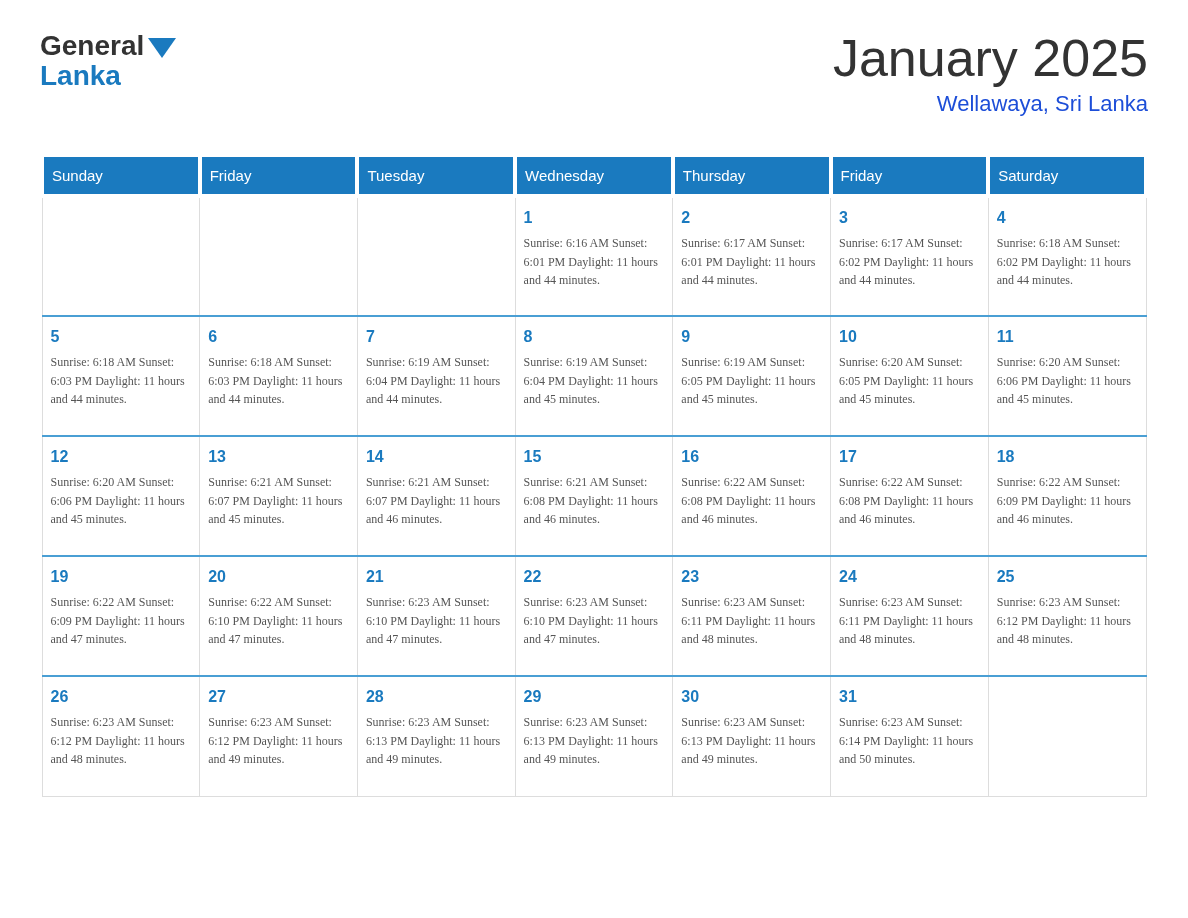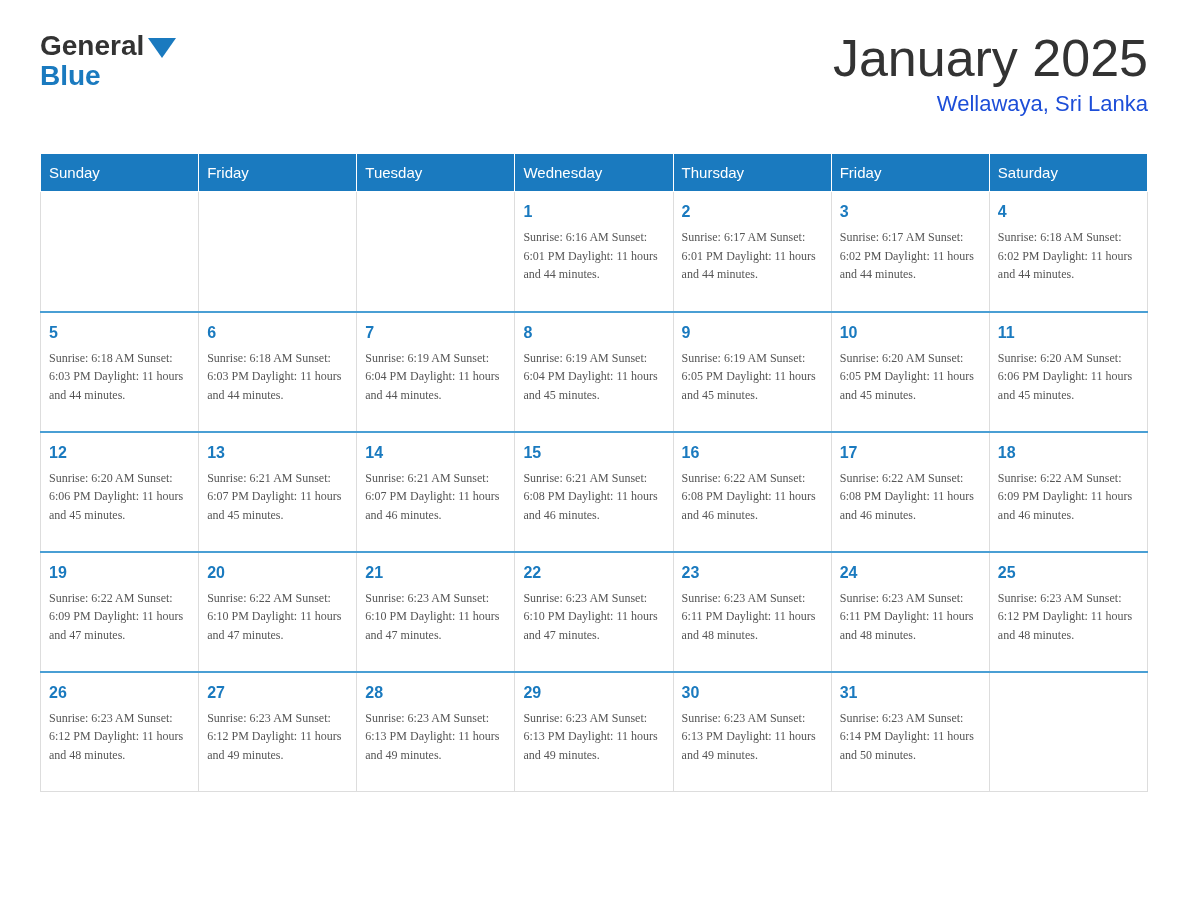--- a/index.html
+++ b/index.html
@@ -67,21 +67,21 @@
     }
     thead tr {
       background-color: #1a7abf;
     }
     thead th {
       color: #fff;
       font-size: 15px;
       font-weight: normal;
       padding: 10px 8px;
       text-align: left;
-      border: 1px solid #ffffff;
+      border: 4px solid #ffffff;
     }
     tbody tr {
       border-bottom: 2px solid #4a9fd4;
     }
     tbody td {
       vertical-align: top;
       padding: 8px 8px;
       border: 1px solid #ddd;
       font-size: 12px;
       line-height: 1.5;
@@ -107,21 +107,21 @@
   </style>
 </head>
 <body>
 
 <div class="header">
   <div class="logo">
     <div class="logo-top">
       <span class="logo-general">General</span>
       <div class="logo-triangle"></div>
     </div>
-    <span class="logo-blue">Blue</span>
+    <span class="logo-blue">Lanka</span>
   </div>
   <div class="title-section">
     <div class="month-title">January 2025</div>
     <div class="location">Wellawaya, Sri Lanka</div>
   </div>
 </div>
 
 <table>
   <thead>
     <tr>

